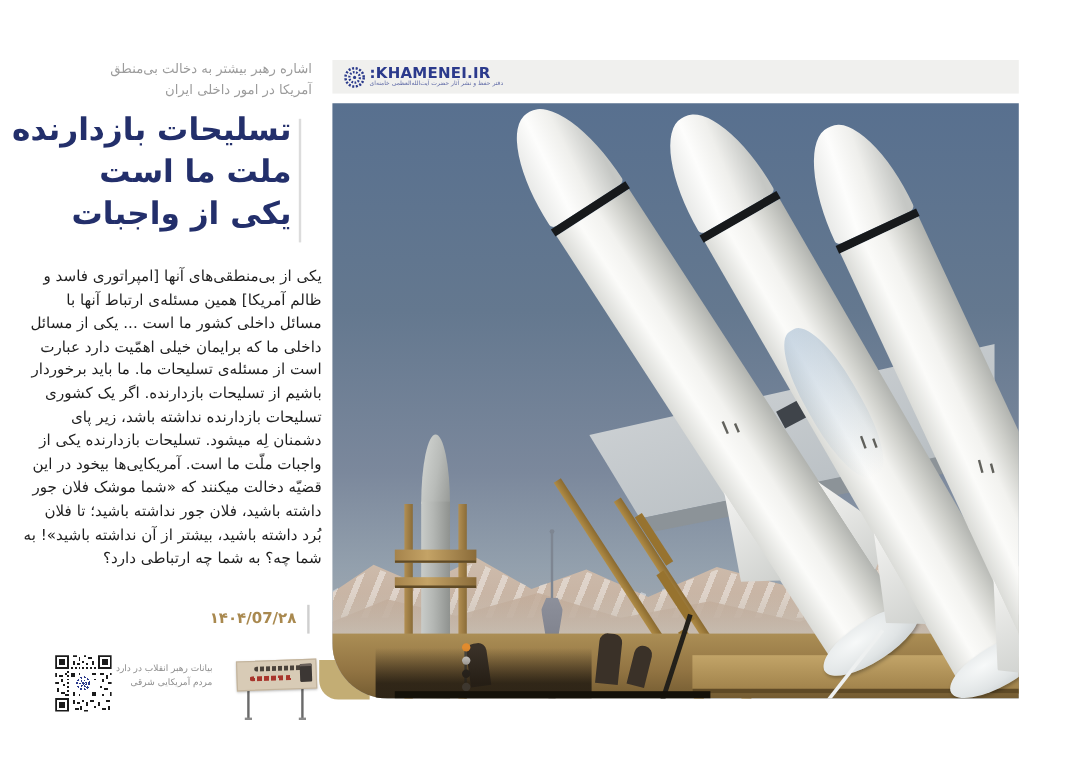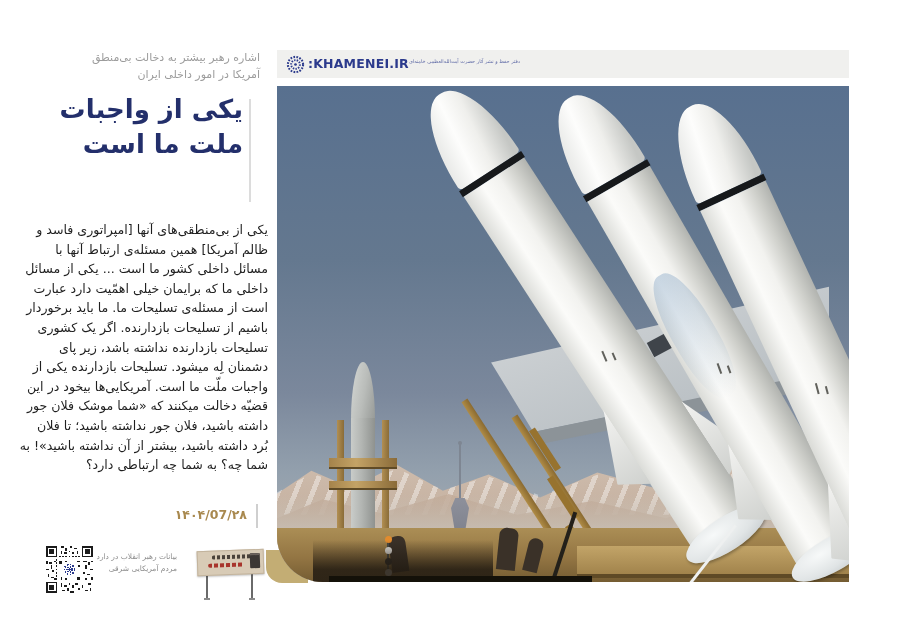--- a/index.html
+++ b/index.html
@@ -36,21 +36,21 @@
   .banner .sq2{left:10px;top:12px;width:36px;
     background:repeating-linear-gradient(90deg,#a8352c 0 4px,rgba(0,0,0,0) 4px 6px);}
   .banner .portrait{position:absolute;right:3px;top:3px;width:10px;height:15px;background:#3c3734;
                     border-radius:1px;box-shadow:inset 0 2px 0 #6b625c;}
 
   
   .band{position:absolute;left:277px;top:50px;width:572px;height:28px;background:#f0f0ee;
         display:flex;align-items:center;padding-left:9px;box-sizing:border-box;}
   .logo{display:flex;align-items:center;gap:3px;}
   .logo svg{width:19px;height:19px;}
-  .logo-textblock{display:flex;line-height:1;}
+  .logo-textblock{display:flex;flex-direction:column;line-height:1;}
   .logo-name{color:#2b3a8c;font-weight:bold;font-size:12.5px;letter-spacing:.2px;}
   .logo-tag{color:#2b3a8c;font-size:5px;opacity:.75;margin-top:1px;direction:rtl;text-align:left;}
 
   
   .gold-corner{position:absolute;left:266px;top:550px;width:42px;height:33px;background:#c3ad74;
                border-bottom-left-radius:16px;}
   .photo{position:absolute;left:277px;top:86px;width:572px;height:496px;overflow:hidden;
          border-bottom-left-radius:46px;
          background:linear-gradient(180deg,#58708f 0%,#64788f 35%,#7b889c 62%,#93a0ad 78%,#a5abb1 90%);}
   .photo *{position:absolute;}
@@ -137,22 +137,23 @@
 
 <div class="page">
 
   <div class="kicker">
     <div>اشاره رهبر بیشتر به دخالت بی‌منطق</div>
     <div>آمریکا در امور داخلی ایران</div>
   </div>
 
   <div class="h-rule"></div>
   <div class="headline">
+    <div>تسلیحات بازدارنده</div>
+    <div>ملت ما است</div>
     <div>یکی از واجبات</div>
-    <div>ملت ما است</div>
   </div>
 
   <div class="bodytext">یکی از بی‌منطقی‌های آنها [امپراتوری فاسد و ظالم آمریکا] همین مسئله‌ی ارتباط آنها با مسائل داخلی کشور ما است ... یکی از مسائل داخلی ما که برایمان خیلی اهمّیت دارد عبارت است از مسئله‌ی تسلیحات ما. ما باید برخوردار باشیم از تسلیحات بازدارنده. اگر یک کشوری تسلیحات بازدارنده نداشته باشد، زیر پای دشمنان لِه میشود. تسلیحات بازدارنده یکی از واجبات ملّت ما است. آمریکایی‌ها بیخود در این قضیّه دخالت میکنند که «شما موشک فلان جور داشته باشید، فلان جور نداشته باشید؛ تا فلان بُرد داشته باشید، بیشتر از آن نداشته باشید»! به شما چه؟ به شما چه ارتباطی دارد؟</div>
 
   <div class="d-rule"></div>
   <div class="date-row">۱۴۰۴/07/۲۸</div>
 
   <div class="band">
     <div class="logo">
       <svg viewBox="-10 -10 20 20">

